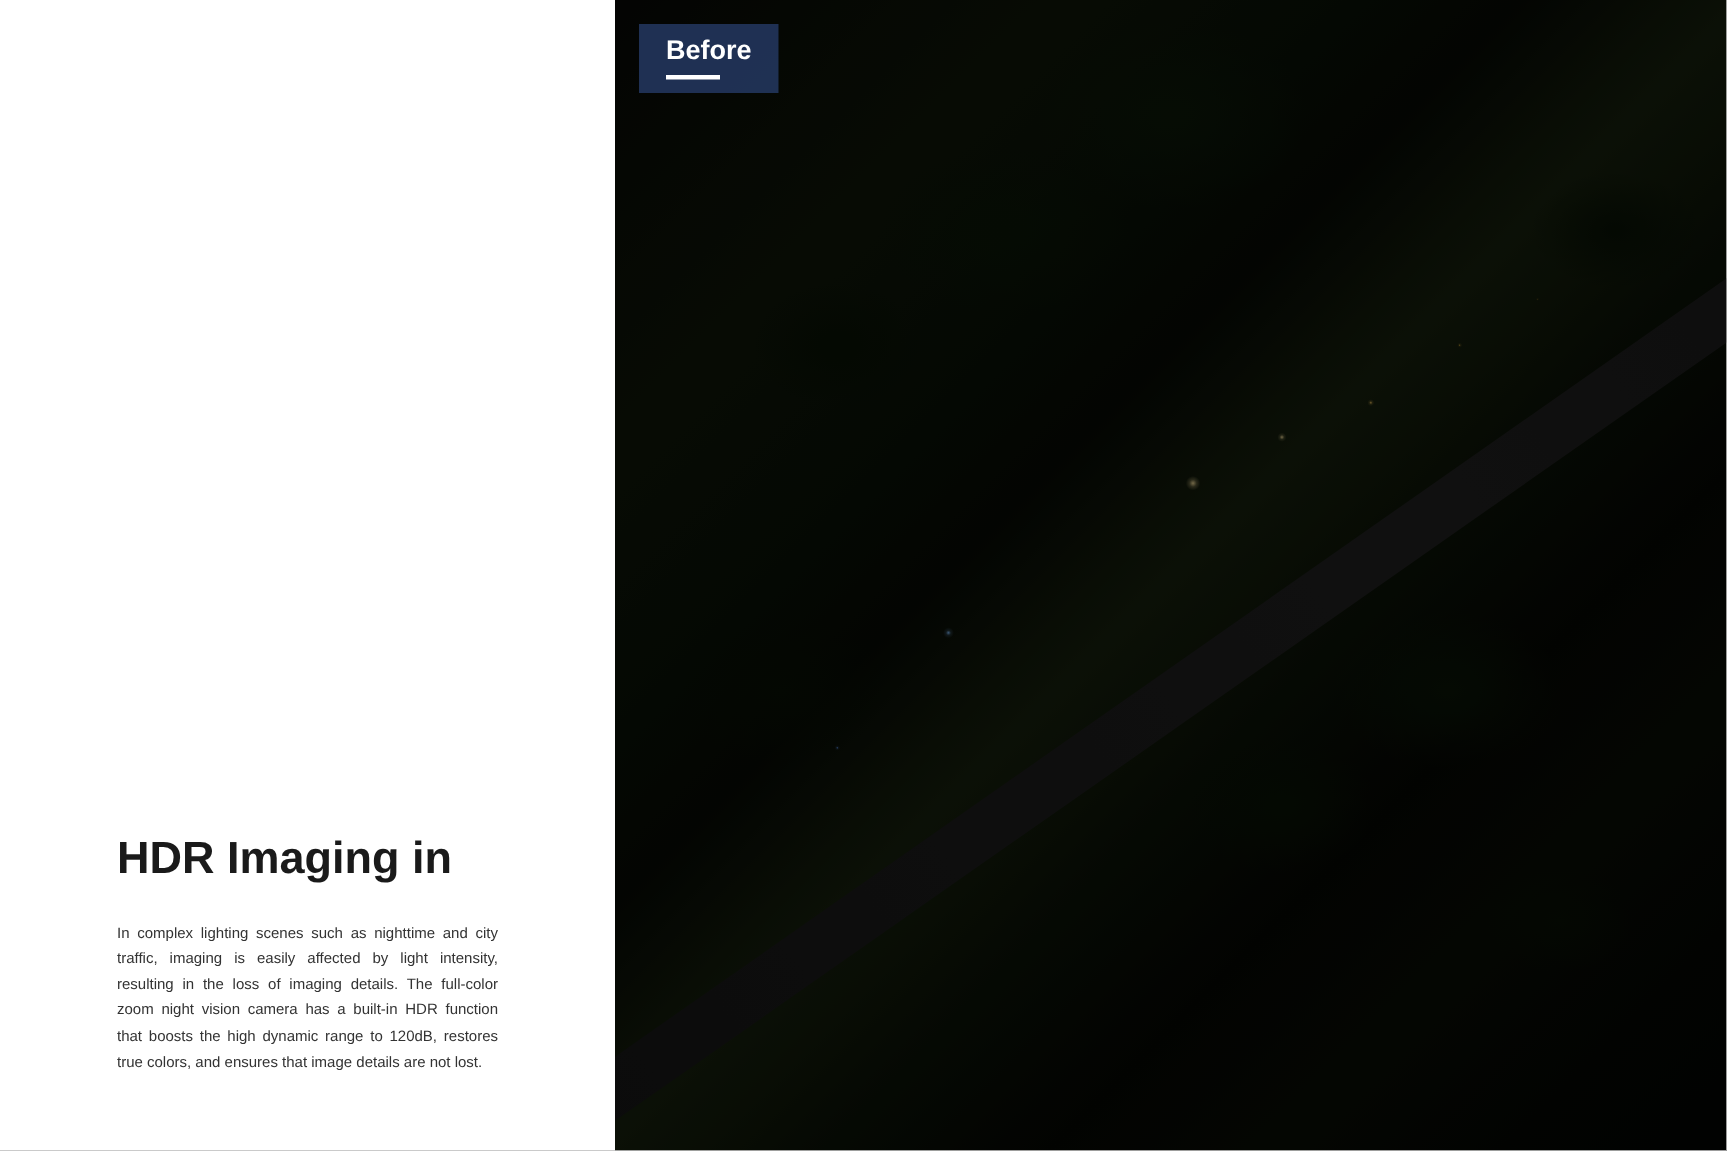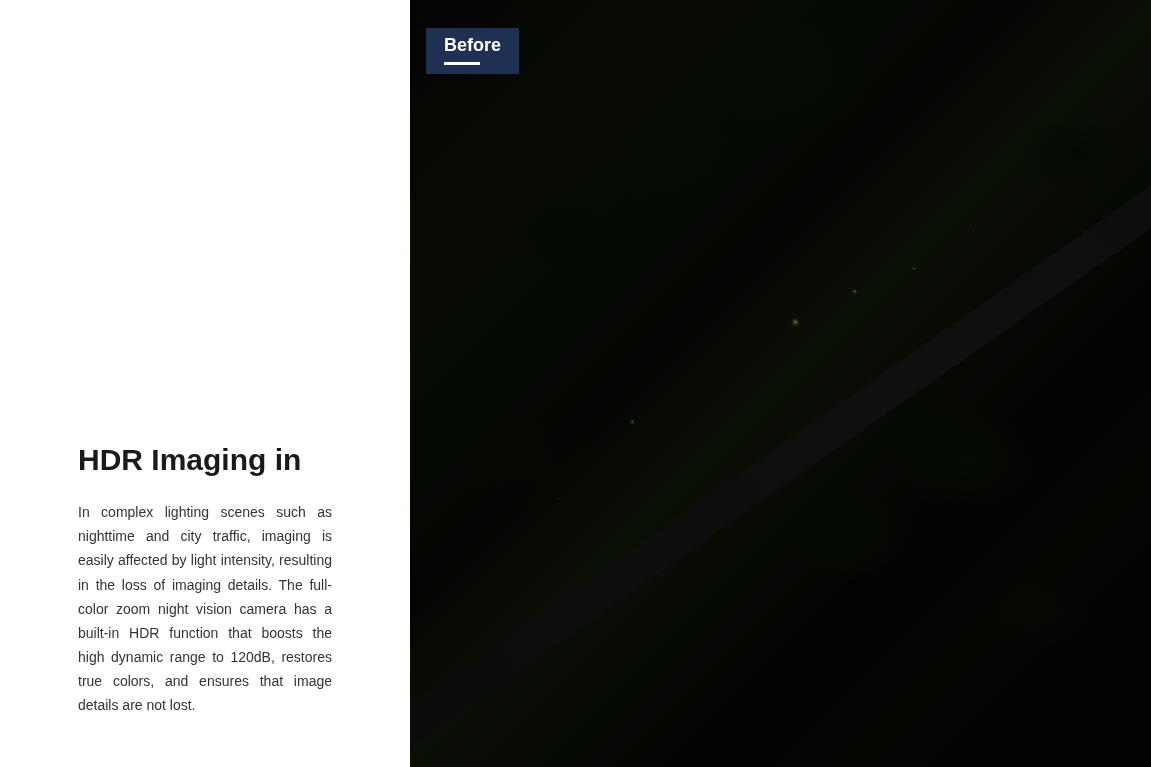--- a/index.html
+++ b/index.html
@@ -30,21 +30,21 @@
 
     .heading {
       font-size: 30px;
       font-weight: 700;
       color: #1a1a1a;
       line-height: 1.25;
       margin-bottom: 22px;
     }
 
     .description {
-      font-size: 14px;
+      font-size: 10px;
       color: #333333;
       line-height: 1.72;
       text-align: justify;
     }
 
     .right-panel {
       flex: 1;
       height: 767px;
       display: flex;
       flex-direction: column;
@@ -171,21 +171,20 @@
       background: rgba(35, 55, 95, 0.88);
       color: #ffffff;
       font-size: 18px;
       font-weight: 600;
       padding: 7px 18px 9px 18px;
       z-index: 10;
       display: flex;
       flex-direction: column;
       align-items: flex-start;
       gap: 4px;
-      margin-top: 12px;
     }
 
     .badge-underline {
       display: block;
       width: 36px;
       height: 2.5px;
       background: #ffffff;
       margin-top: 2px;
     }
 

